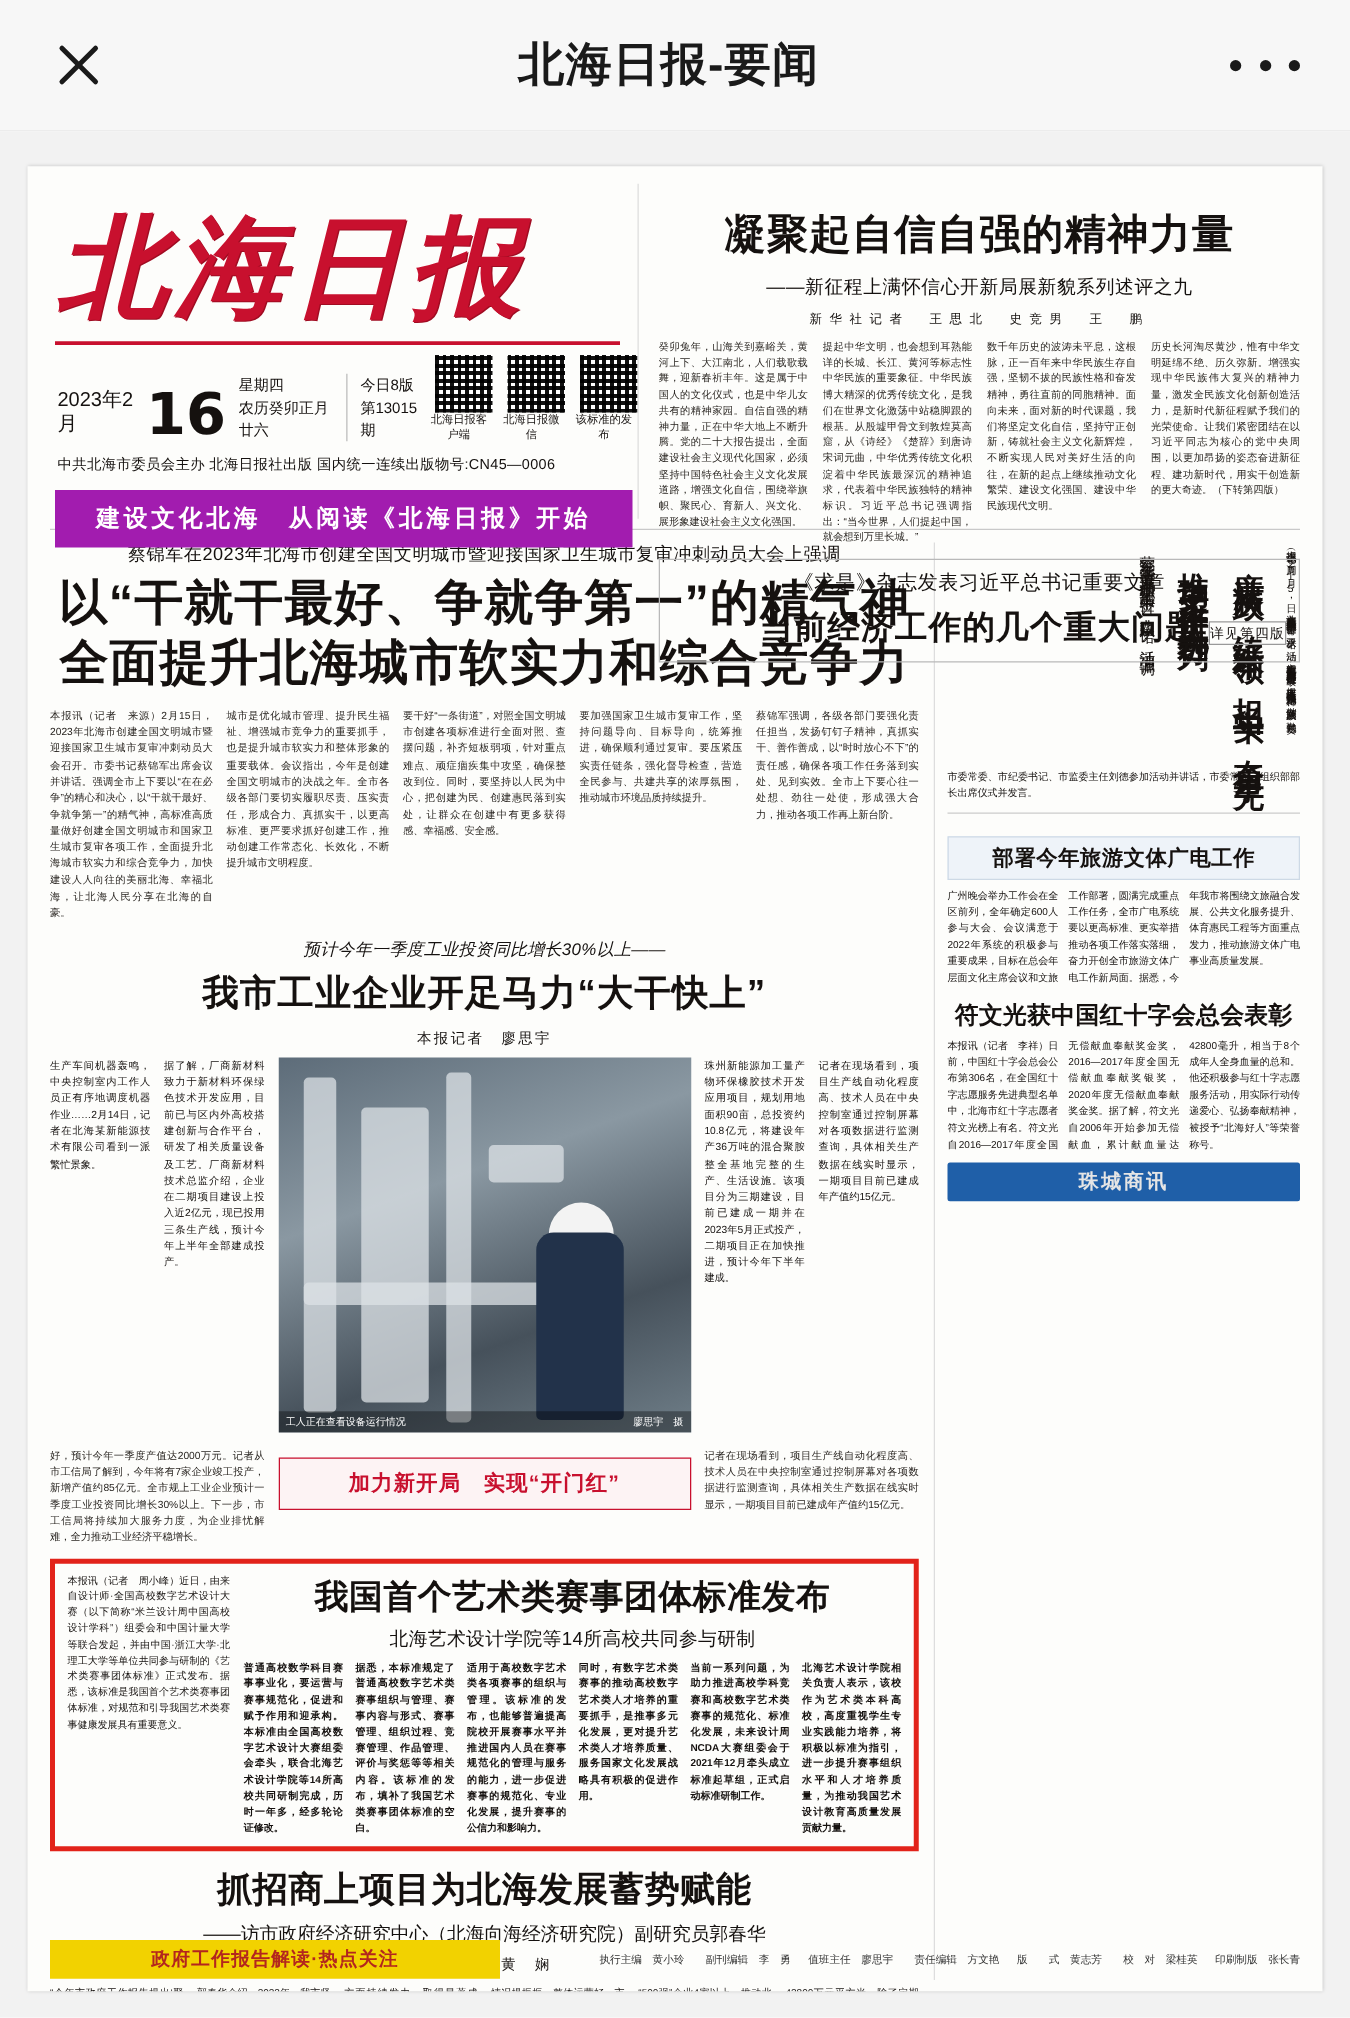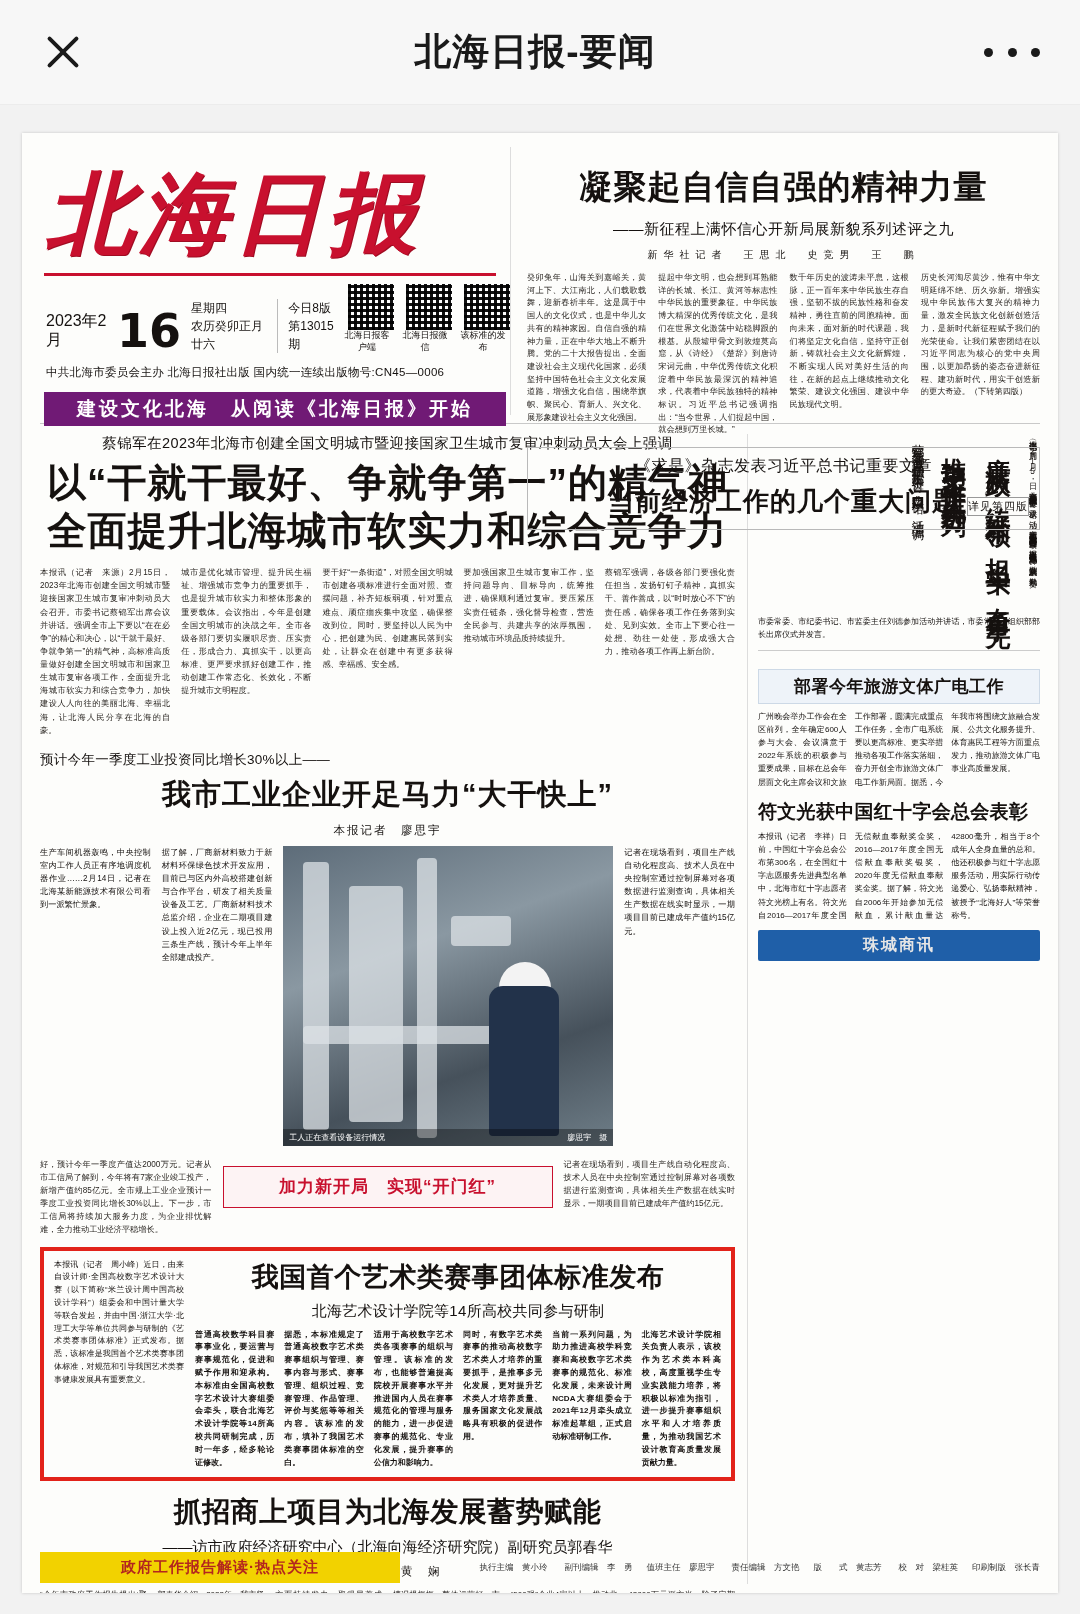--- a/index.html
+++ b/index.html
@@ -152,22 +152,22 @@
   .qr-group { display:flex; gap:8px; align-items:flex-start; }
   .qr-cap { font-size: 9px; text-align:center; width:46px; line-height:1.3; }
   .issuer {
     font-size: 11.5px;
     margin: 10px 0 0 6px;
     line-height: 1.6;
     letter-spacing: .3px;
   }
   .banner {
     margin: 10px 4px 0 4px;
-    height: 34px;
-    background: #701a75;
+    height: 46px;
+    background: #a21caf;
     color: #fff;
     font-size: 19px;
     font-weight: bold;
     display: flex;
     align-items: center;
     justify-content: center;
     letter-spacing: 3px;
   }
   .masthead-right {
     flex: 1 1 auto;
@@ -267,23 +267,25 @@
     margin-top: 12px;
   }
   .art-cols .c {
     flex: 1 1 0;
     font-size: 8.2px;
     line-height: 1.6;
     text-align: justify;
     color: #2a2622;
   }
   .sec-kicker {
+    text-align: center;
     font-size: 13.5px;
     margin-top: 14px;
     letter-spacing: .3px;
+    font-style: italic;
   }
   .sec-title {
     text-align: center;
     font-size: 29px;
     font-weight: bold;
     margin-top: 6px;
     letter-spacing: 1px;
   }
   .sec-byline {
     text-align: center;
@@ -456,20 +458,21 @@
     font-size: 8px;
     line-height: 1.65;
     text-align: justify;
     margin-top: 6px;
     columns: 3;
     column-gap: 8px;
   }
   .cross-title {
     font-size: 19px;
     font-weight: bold;
+    text-align: center;
     margin-top: 10px;
     letter-spacing: .3px;
   }
   .cross-body {
     font-size: 8px;
     line-height: 1.65;
     text-align: justify;
     margin-top: 5px;
     columns: 3;
     column-gap: 8px;
@@ -629,20 +632,21 @@
               <div class="pipe" style="left:134px;top:12px;width:20px;height:280px;"></div>
               <div class="pipe" style="left:168px;top:70px;width:60px;height:30px;"></div>
               <div class="pipe" style="left:20px;top:180px;width:210px;height:18px;"></div>
               <div class="helmet"></div>
               <div class="worker"></div>
               <div class="photo-cap">
                 <span>工人正在查看设备运行情况</span>
                 <span>廖思宇　摄</span>
               </div>
             </div>
+            <div class="c" style="flex:1 1 0;font-size:8.2px;line-height:1.6;text-align:justify;">珠州新能源加工量产物环保橡胶技术开发应用项目，规划用地面积90亩，总投资约10.8亿元，将建设年产36万吨的混合聚胺整全基地完整的生产、生活设施。该项目分为三期建设，目前已建成一期并在2023年5月正式投产，二期项目正在加快推进，预计今年下半年建成。</div>
             <div class="c" style="flex:1 1 0;font-size:8.2px;line-height:1.6;text-align:justify;">记者在现场看到，项目生产线自动化程度高、技术人员在中央控制室通过控制屏幕对各项数据进行监测查询，具体相关生产数据在线实时显示，一期项目目前已建成年产值约15亿元。</div>
           </div>
 
           <div class="art-cols">
             <div class="c">好，预计今年一季度产值达2000万元。记者从市工信局了解到，今年将有7家企业竣工投产，新增产值约85亿元。全市规上工业企业预计一季度工业投资同比增长30%以上。下一步，市工信局将持续加大服务力度，为企业排忧解难，全力推动工业经济平稳增长。</div>
             <div class="c" style="flex:0 0 330px;">
               <div class="stamp">
                 <span>加力新开局</span>
                 <span>实现“开门红”</span>
               </div>

